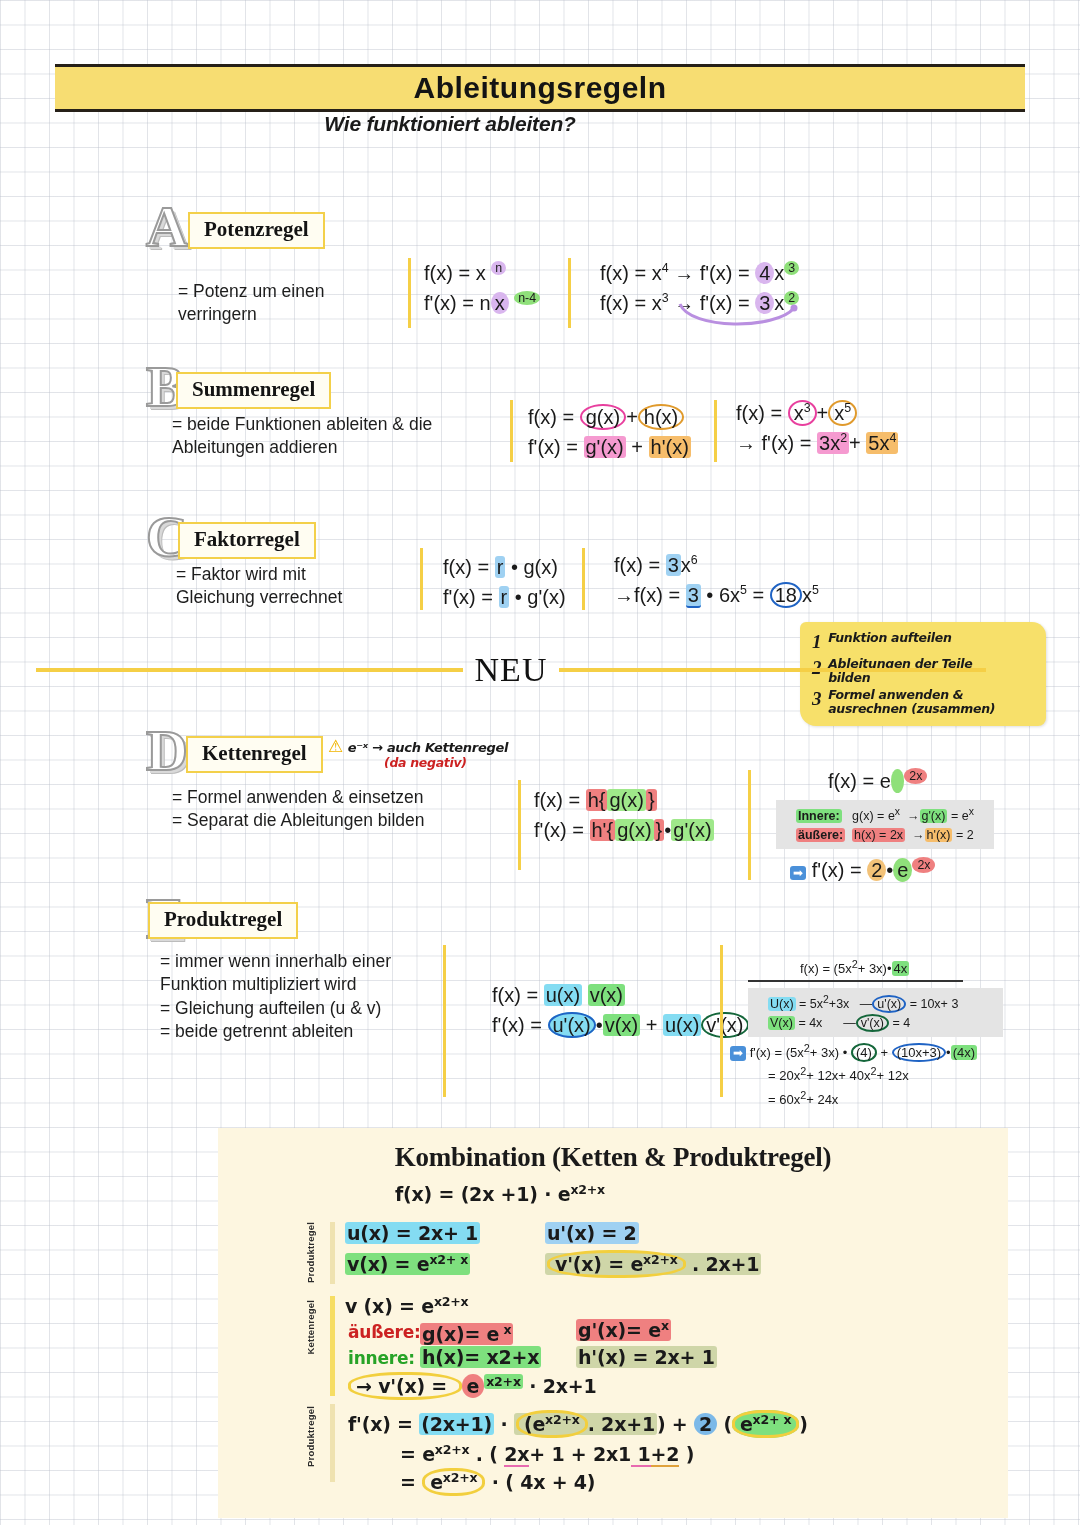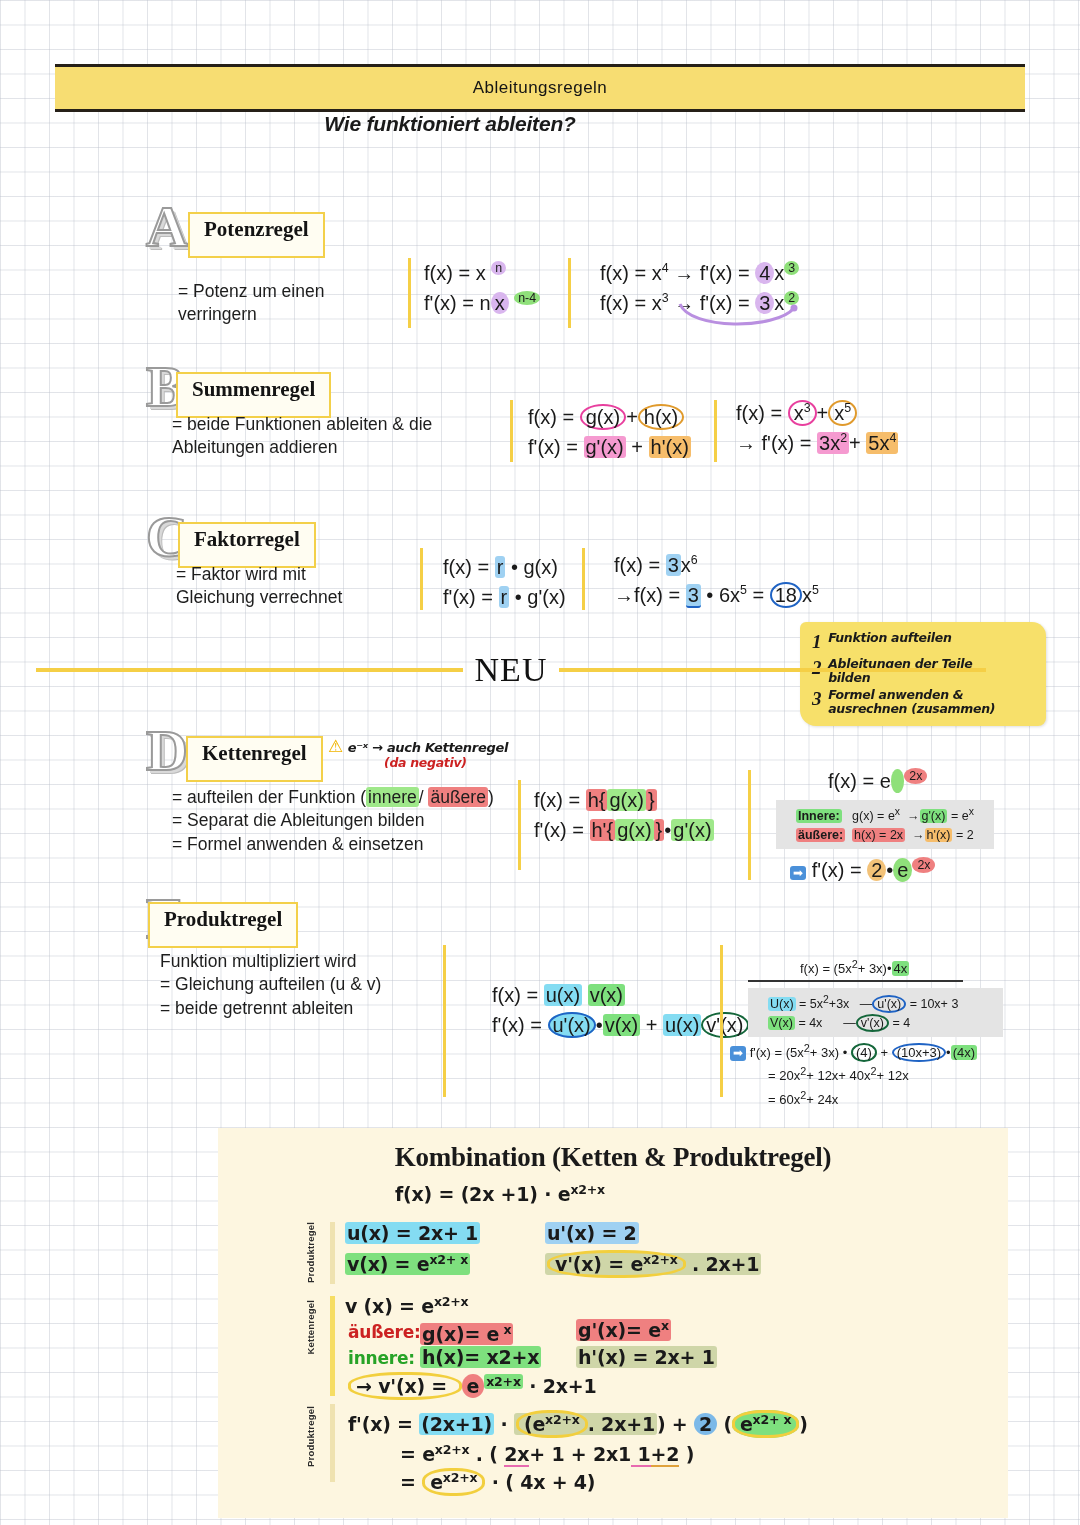--- a/index.html
+++ b/index.html
@@ -14,34 +14,34 @@
     color:#1a1a1a;
   }
   .abs{position:absolute;}
 
   
   #title-banner{
     left:55px;top:64px;width:970px;height:42px;
     background:#f7dd72;border-top:3px solid #262018;border-bottom:3px solid #262018;
     display:flex;align-items:center;justify-content:center;
   }
-  #title-banner .t{font-size:17px;letter-spacing:.5px;color:#141414;}
+  #title-banner .t{font-size:30px;letter-spacing:.5px;color:#141414;font-weight:bold;}
   #subtitle{left:0;top:112px;width:900px;text-align:center;
     font-size:21px;font-weight:bold;font-style:italic;letter-spacing:-.2px;}
 
   
   .big-letter{
     font-family:"Liberation Serif",serif;font-size:58px;font-weight:bold;
     color:#ffffff;line-height:1;
     -webkit-text-stroke:2px #9a9a9a;
     text-shadow:3px 3px 0 #d9d9d9, 4px 4px 0 #bcbcbc;
   }
   .rule-title{
     display:inline-block;background:#fffdf2;border:2.5px solid #f3d04a;
-    padding:3px 14px 14px 14px;font-family:"Liberation Serif",serif;
+    padding:3px 14px 5px 14px;font-family:"Liberation Serif",serif;
     font-size:21px;font-weight:bold;color:#141414;white-space:nowrap;
   }
   .desc{font-size:17.5px;line-height:1.33;color:#1d1d1d;}
 
   
   .vbar{width:3px;background:#f5cf46;}
   .formula{font-size:20px;line-height:1.5;white-space:nowrap;}
   .formula sup{font-size:.62em;vertical-align:super;}
   .sm{font-size:17px;}
 
@@ -210,25 +210,22 @@
 </div>
 <div class="abs" style="left:186px;top:736px;">
   <span class="rule-title">Kettenregel</span>
 </div>
 <div class="abs" style="left:328px;top:736px;">
   <span class="warn">⚠</span>
   <span class="hand" style="font-size:13px;">e⁻ˣ → auch Kettenregel</span>
   <div class="hand hw-red" style="font-size:12.5px;margin-left:56px;margin-top:-2px;">(da negativ)</div>
 </div>
 <div class="abs" style="left:172px;top:786px;width:350px;">
-  <div class="desc">
-    = aufteilen der Funktion (<span class="hl hl-green">innere</span>/ <span class="hl hl-red">äußere</span>)
-  </div>
+  <div class="desc">= Formel anwenden &amp; einsetzen</div>
   <div class="desc">= Separat die Ableitungen bilden</div>
-  <div class="desc">= Formel anwenden &amp; einsetzen</div>
 </div>
 <div class="abs vbar" style="left:518px;top:780px;height:90px;"></div>
 <div class="abs formula" style="left:534px;top:785px;">
   <div><span>f(x)  = </span><span class="hl hl-red">h{</span><span class="hl hl-green">g(x)</span><span class="hl hl-red">}</span></div>
   <div><span>f'(x) = </span><span class="hl hl-red">h'{</span><span class="hl hl-green">g(x)</span><span class="hl hl-red">}</span><span>•</span><span class="hl hl-green">g'(x)</span></div>
 </div>
 <div class="abs vbar" style="left:748px;top:770px;height:110px;"></div>
 
 <div class="abs formula" style="left:828px;top:766px;">
   <span>f(x) = e</span><span class="dot-grn">&nbsp;</span><sup class="dot-red">2x</sup>
@@ -250,20 +247,21 @@
   <span>f'(x) = </span><span class="dot-org">2</span><span>•</span><span class="dot-grn">e</span><sup class="dot-red">2x</sup>
 </div>
 
 <div class="abs" style="left:146px;top:890px;">
   <span class="big-letter">E</span>
 </div>
 <div class="abs" style="left:148px;top:902px;">
   <span class="rule-title">Produktregel</span>
 </div>
 <div class="abs" style="left:160px;top:950px;width:330px;">
+  <div class="desc">= immer wenn innerhalb einer</div>
   <div class="desc">Funktion multipliziert wird</div>
   <div class="desc">= Gleichung aufteilen (u &amp; v)</div>
   <div class="desc">= beide getrennt ableiten</div>
 </div>
 <div class="abs vbar" style="left:443px;top:945px;height:152px;"></div>
 <div class="abs formula" style="left:492px;top:980px;">
   <div><span>f(x)  = </span><span class="hl hl-cyan">u(x)</span>&nbsp;<span class="hl hl-grn2">v(x)</span></div>
   <div><span>f'(x) = </span><span class="circ-blue hl-cyan">u'(x)</span><span>•</span><span class="hl hl-grn2">v(x)</span><span> + </span><span class="hl hl-cyan">u(x)</span><span class="circ-dgrn">v'(x)</span></div>
 </div>
 <div class="abs vbar" style="left:720px;top:945px;height:152px;"></div>

